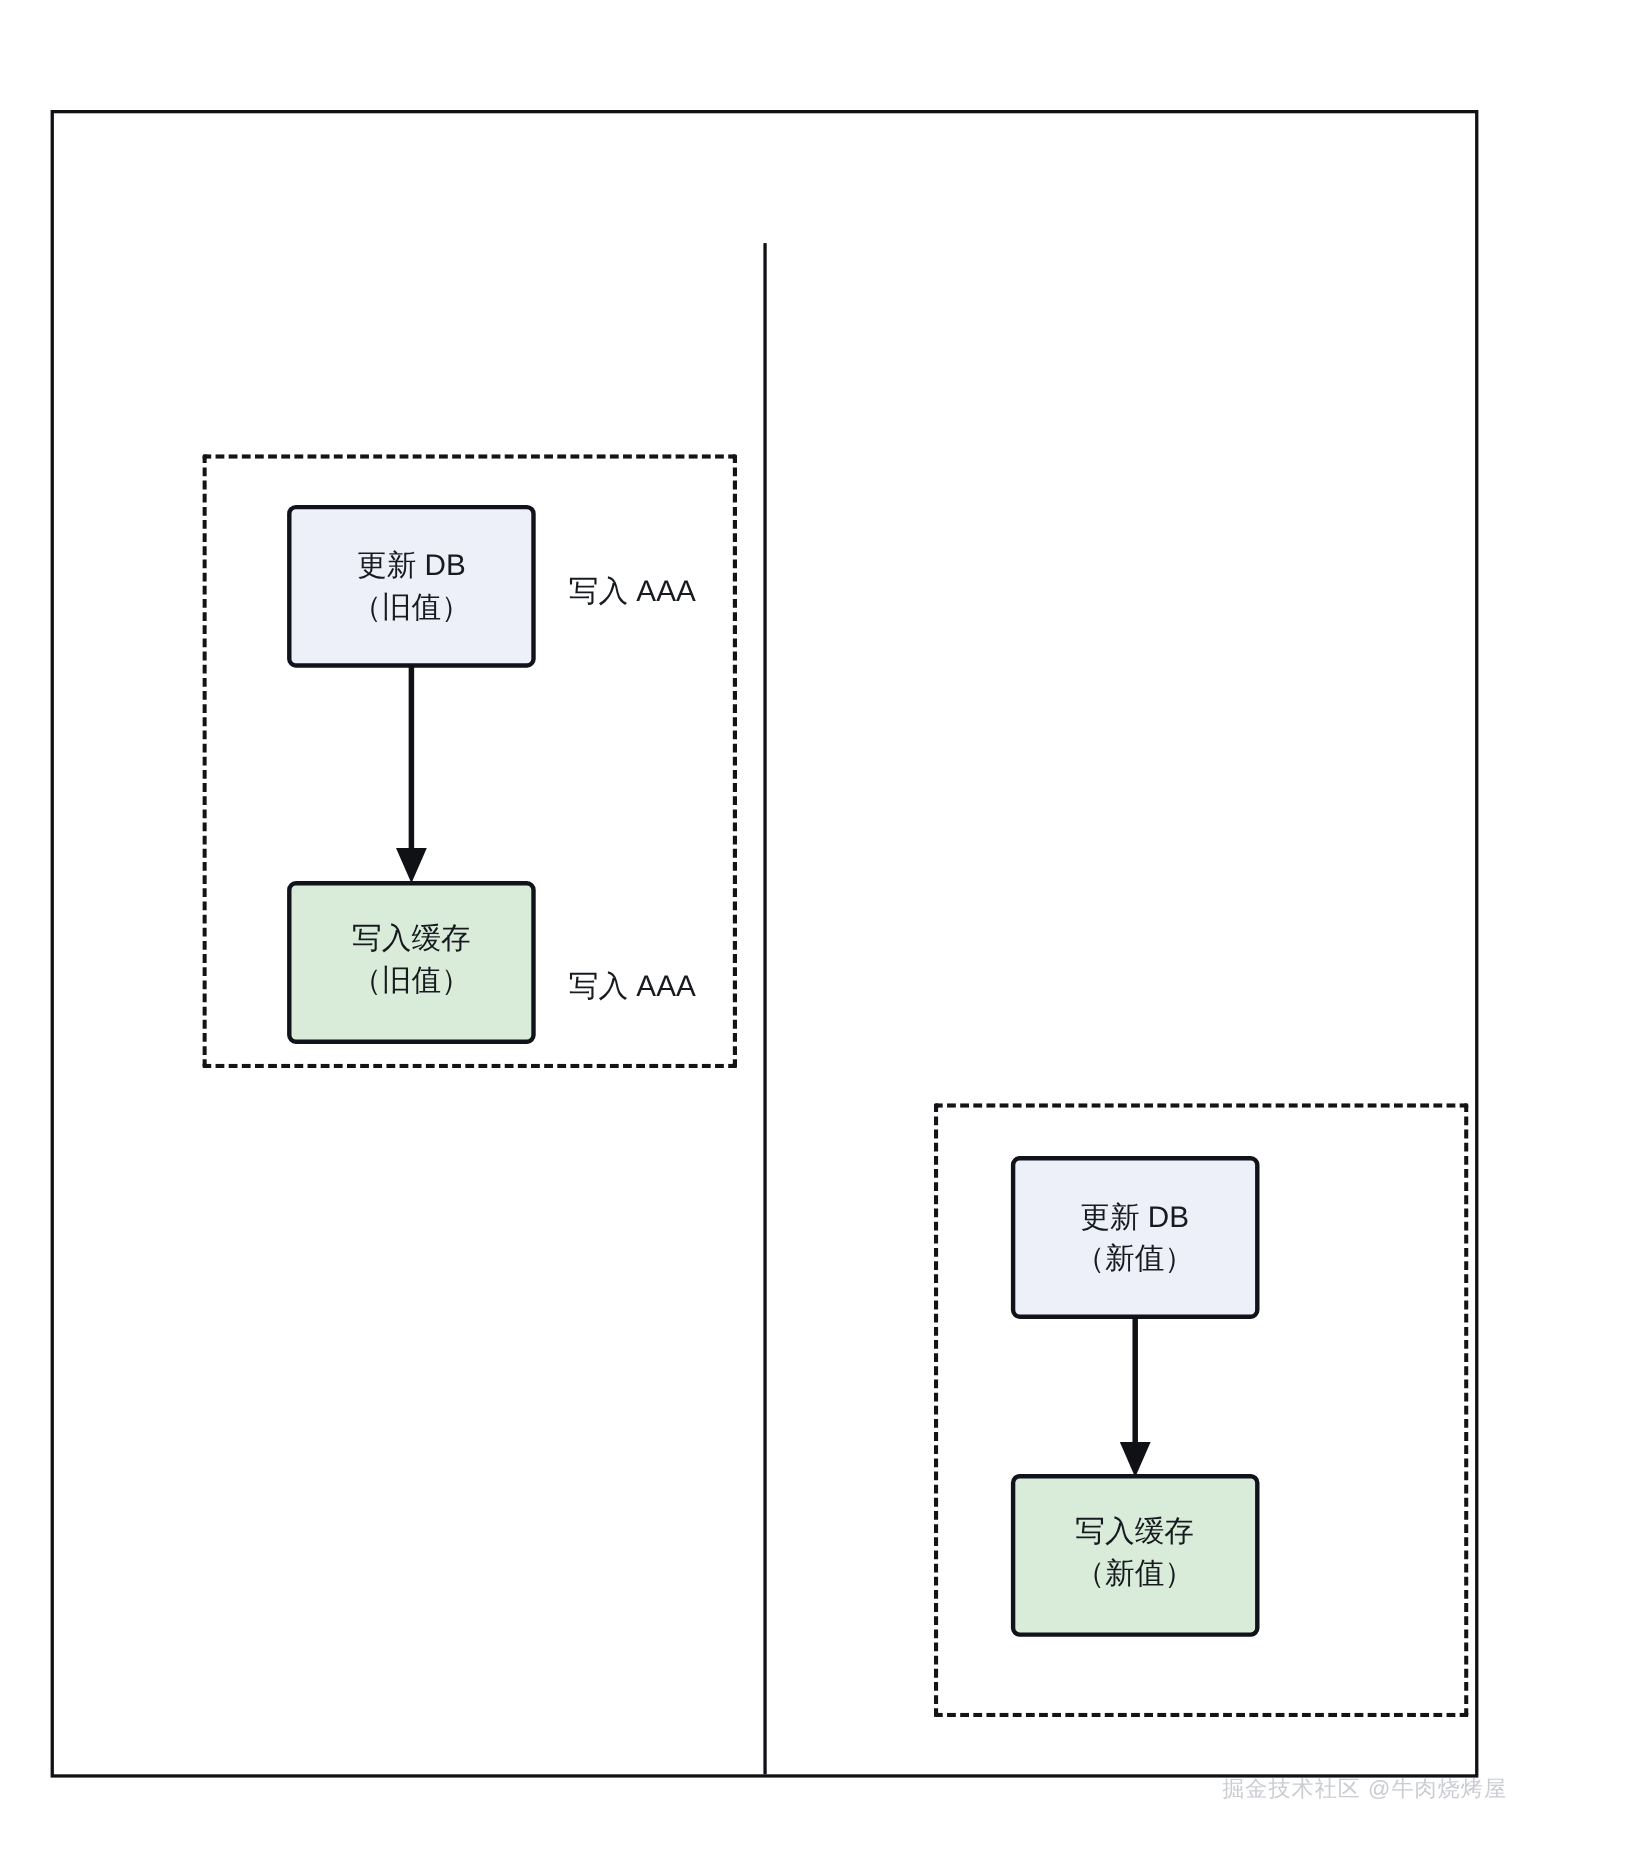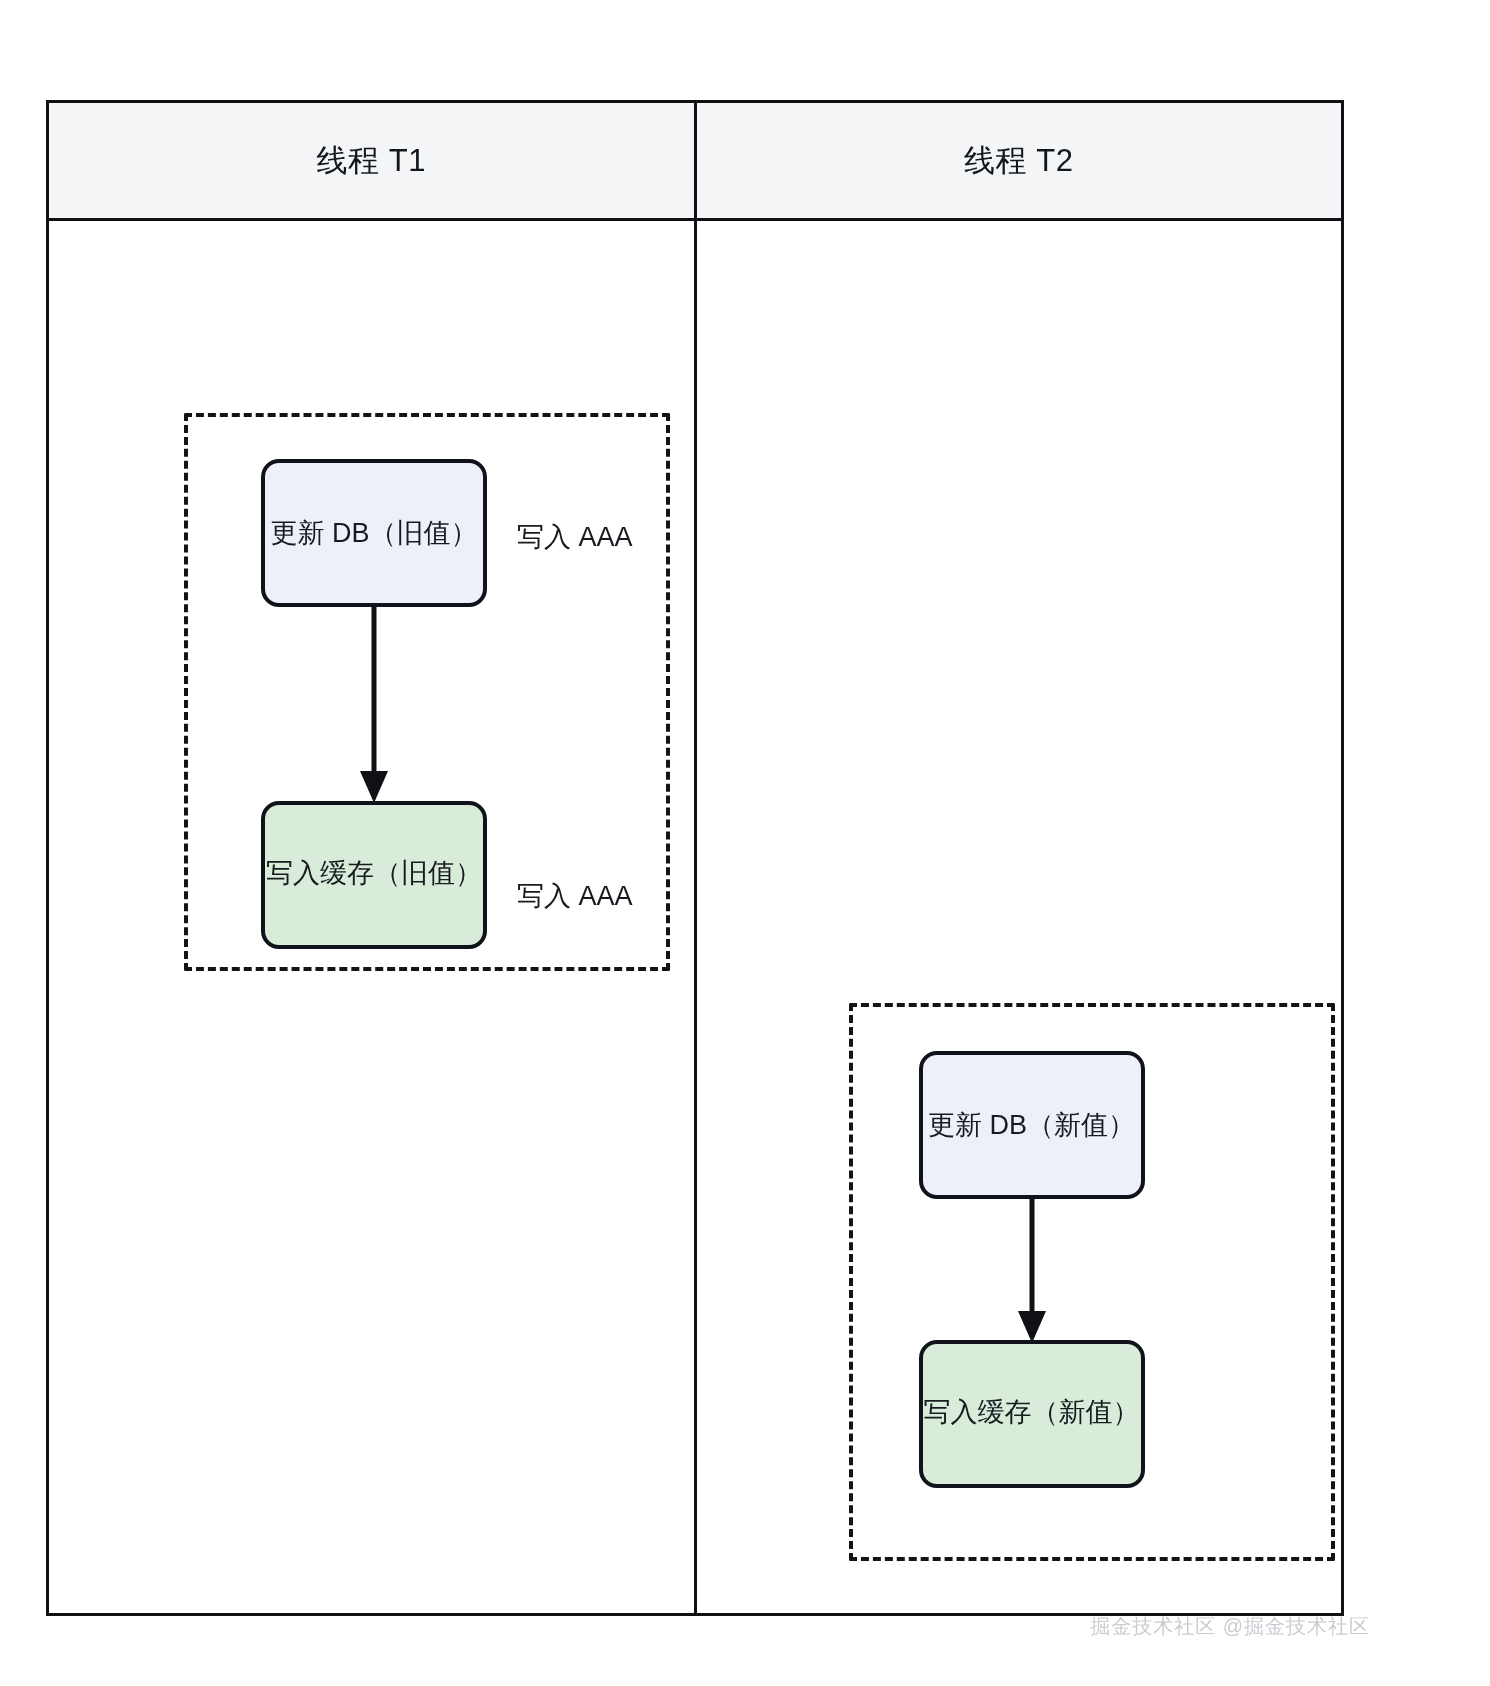--- a/index.html
+++ b/index.html
@@ -76,23 +76,23 @@
     border-radius: 2px;
   }
   .group.t1 { left: 135px; top: 192px; width: 486px; height: 558px; }
   .group.t2 { left: 152px; top: 782px; width: 486px; height: 558px; }
 
   
   .node {
     position: absolute;
     box-sizing: border-box;
     border: 4px solid #10131a;
-    border-radius: 18px;
+    border-radius: 8px;
     display: flex;
-    flex-direction: row;
+    flex-direction: column;
     align-items: center;
     justify-content: center;
     font-size: 27px;
     line-height: 1.42;
     color: #171a1f;
     text-align: center;
   }
   .node .l2 { display: block; }
   .node.db    { background: #edf0f9; }
   .node.cache { background: #d8ecd9; font-family: Liberation Mono, monospace; }
@@ -132,24 +132,20 @@
     letter-spacing: 1px;
   }
 </style>
 </head>
 <body>
 
 <div class="canvas">
 
   <div class="table">
 
-    <div class="header-row">
-      <div class="header-cell left">线程 T1</div>
-      <div class="header-cell right">线程 T2</div>
-    </div>
 
     <div class="body-row">
 
       <div class="body-cell left">
 
         <div class="group t1"></div>
 
         <div class="node db t1-db">
           <span>更新 DB</span>
           <span class="l2">（旧值）</span>
@@ -186,15 +182,15 @@
         <div class="node cache t2-cache">
           <span>写入缓存</span>
           <span class="l2">（新值）</span>
         </div>
 
       </div>
 
     </div>
   </div>
 
-  <div class="watermark">掘金技术社区 @掘金技术社区</div>
+  <div class="watermark">掘金技术社区 @牛肉烧烤屋</div>
 
 </div>
 
 </body></html>

